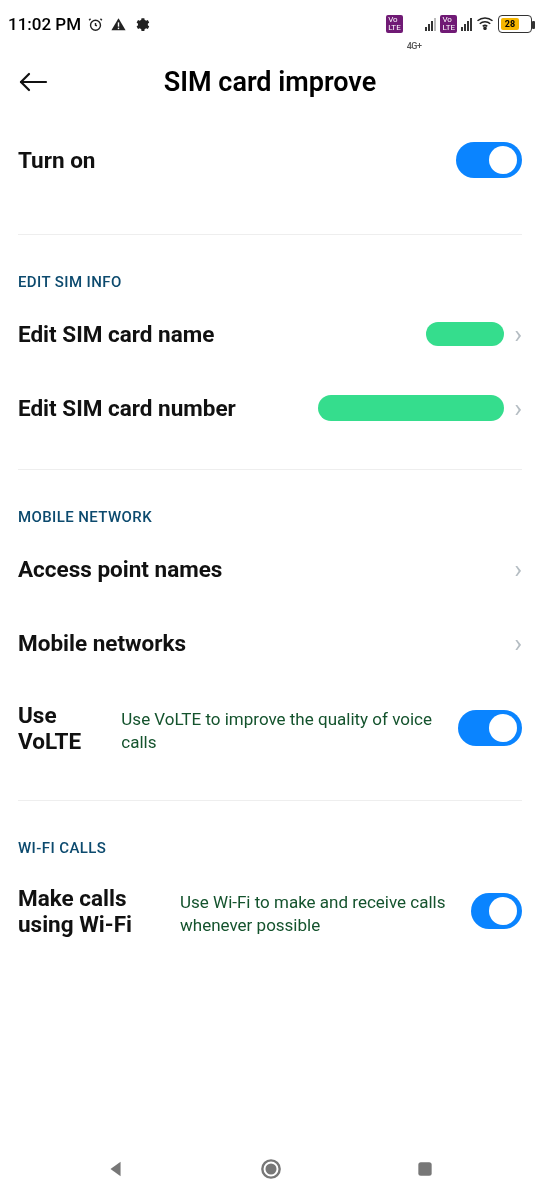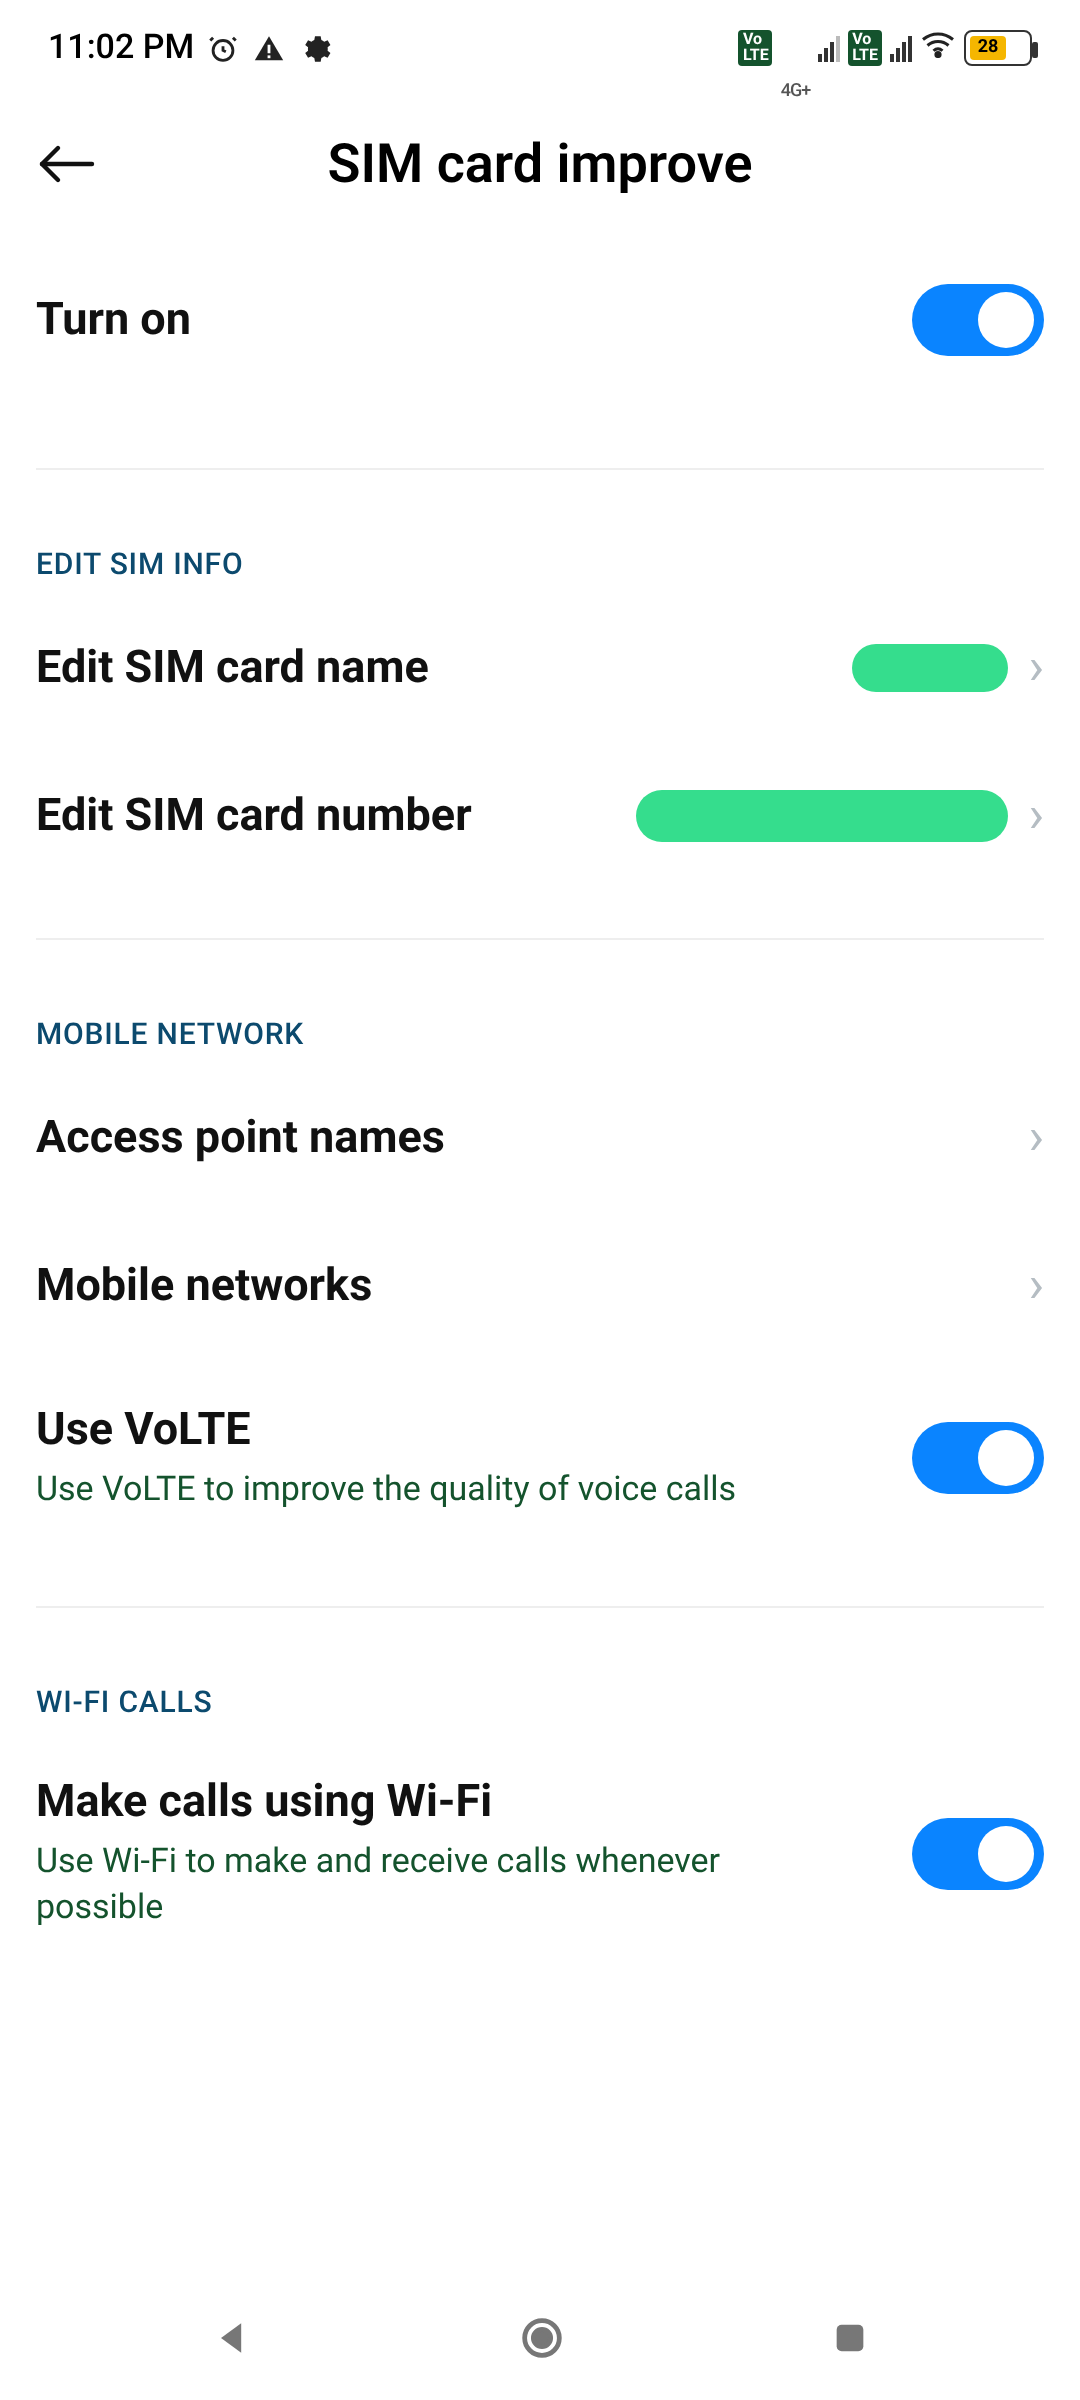--- a/index.html
+++ b/index.html
@@ -1,44 +1,44 @@
 <!DOCTYPE html>
 <html><head>
 <meta charset="utf-8">
 <style>
   * { box-sizing: border-box; margin: 0; padding: 0; }
   html, body { width: 540px; height: 1200px; font-family: -apple-system, Roboto, "Helvetica Neue", Arial, sans-serif; background: #fff; color: #000; }
   .screen { width: 540px; height: 1200px; position: relative; display: flex; flex-direction: column; }
 
   
-  .status-bar { height: 48px; display: flex; align-items: center; justify-content: space-between; padding: 0 24px; font-size: 17px; font-weight: 500; }
+  .status-bar { height: 48px; display: flex; align-items: center; justify-content: space-between; padding: 0 8px; font-size: 17px; font-weight: 500; }
   .status-left { display: flex; align-items: center; gap: 6px; }
   .status-right { display: flex; align-items: center; gap: 4px; }
   .status-icon { display: inline-flex; }
   .battery { display: inline-flex; align-items: center; border: 1.5px solid #333; border-radius: 4px; width: 34px; height: 18px; position: relative; padding-left: 2px; }
   .battery::after { content: ""; position: absolute; right: -4px; top: 5px; width: 3px; height: 8px; background: #333; border-radius: 1px; }
   .battery-fill { background: #f5b600; height: 12px; width: 10px; border-radius: 2px; display: flex; align-items: center; justify-content: center; font-size: 9px; font-weight: 700; color: #000; min-width: 18px; }
-  .lte-badge { background: #14532d; color: #fff; font-size: 8px; font-weight: 700; border-radius: 2px; padding: 1px 2px; line-height: 1; }
+  .lte-badge { background: #701a75; color: #fff; font-size: 8px; font-weight: 400; border-radius: 2px; padding: 1px 2px; line-height: 1; }
   .sig-4g { font-size: 9px; line-height: 1; color:#555; letter-spacing:-0.5px;margin-top:44px;}
   .signal { display:inline-flex; align-items:flex-end; gap:1px; height:14px;}
   .signal span{ width:2px; background:#333; }
   .signal .b1{height:4px;} .signal .b2{height:7px;} .signal .b3{height:10px;} .signal .b4{height:13px; background:#bbb;}
   .wifi-ic{width:18px;height:14px;}
 
   
   .app-bar { display: flex; align-items: center; padding: 18px 18px 22px 18px; }
   .back-btn { width: 40px; display:flex; align-items:center; }
   .page-title { flex: 1; text-align: center; font-size: 27px; font-weight: 600; margin-left:-40px; }
 
   
   .content { flex: 1; overflow: hidden; padding: 0 18px; }
   .row { display: flex; align-items: center; justify-content: space-between; padding: 22px 0; }
   .row-title { font-size: 22.5px; font-weight: 700; color:#111; }
   .row-sub { font-size: 17px; color: #14532d; margin-top: 6px; line-height:1.35; max-width: 360px; }
-  .row-left { display:flex; flex-direction:column; }
+  .row-left { display:flex; flex-direction:row; }
   .row-right { display:flex; align-items:center; gap:10px; }
 
   .section-divider { height: 1px; background: #eee; margin: 10px 0 0 0; }
   .section-header { font-size: 15px; font-weight: 500; letter-spacing: .4px; color: #0c4a6e; padding: 38px 0 6px 0; }
 
   
   .toggle { width: 66px; height: 36px; border-radius: 18px; background: #0a84ff; position: relative; }
   .toggle .knob { position: absolute; top: 4px; right: 5px; width: 28px; height: 28px; background: #fff; border-radius: 50%; }
 
   

